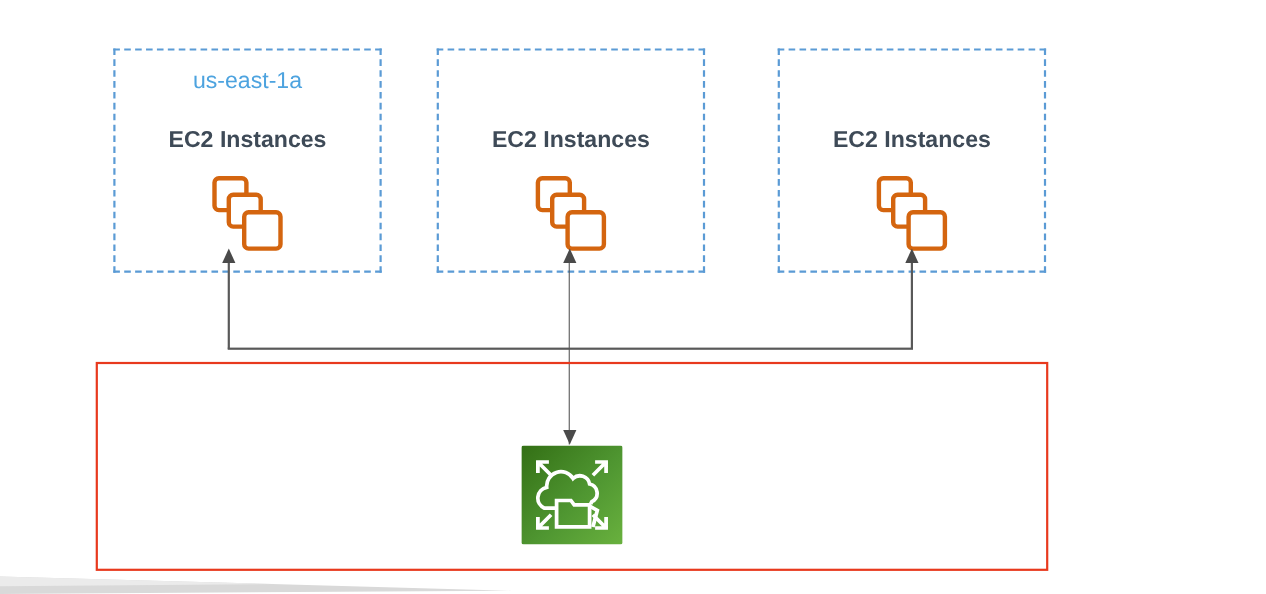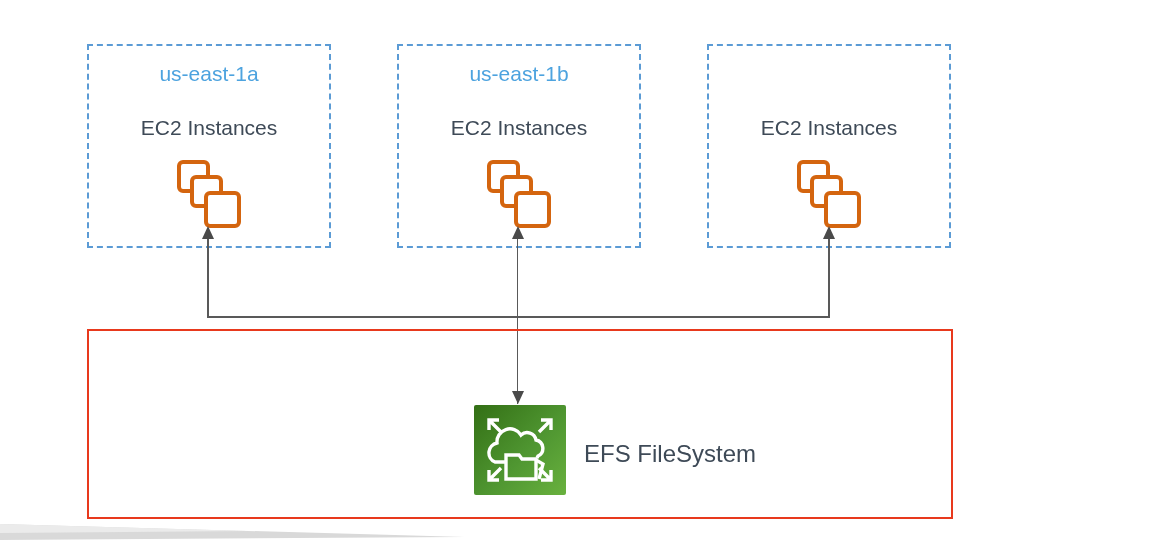--- a/index.html
+++ b/index.html
@@ -8,30 +8,30 @@
   .canvas {
     position:relative; width:1151px; height:540px;
     background:#ffffff; overflow:hidden;
   }
 
   
   .az-box {
     position:absolute; top:44px; width:244px; height:204px;
     border:2px dashed #5b9bd5; background:transparent;
   }
-  .az-box.az1 { left:87px; }
+  .az-box.az1 { left:103px; }
   .az-box.az2 { left:397px; }
   .az-box.az3 { left:707px; }
   .az-title {
     position:absolute; top:16px; left:0; width:100%;
     text-align:center; font-size:21px; color:#4da3df;
   }
   .az-label {
     position:absolute; top:70px; left:0; width:100%;
-    text-align:center; font-size:21px; color:#3e4a57;
+    text-align:center; font-size:21px; color:#3e4a57;font-weight:bold;
   }
 
   
   .ec2-icon {
     position:absolute; top:114px; left:50%; margin-left:-32px;
     width:64px; height:68px;
   }
   .ec2-sq {
     position:absolute; background:#ffffff;
     border:4px solid #d4650f; border-radius:6px;
@@ -85,21 +85,20 @@
     <div class="az-title">us-east-1a</div>
     <div class="az-label">EC2 Instances</div>
     <div class="ec2-icon">
       <div class="ec2-sq s1"></div>
       <div class="ec2-sq s2"></div>
       <div class="ec2-sq s3"></div>
     </div>
   </div>
 
   <div class="az-box az2">
-    <div class="az-title">us-east-1b</div>
     <div class="az-label">EC2 Instances</div>
     <div class="ec2-icon">
       <div class="ec2-sq s1"></div>
       <div class="ec2-sq s2"></div>
       <div class="ec2-sq s3"></div>
     </div>
   </div>
 
   <div class="az-box az3">
     <div class="az-label">EC2 Instances</div>
@@ -138,20 +137,19 @@
         <path d="M27 63 L15 75 M15 65 L15 75 L25 75"></path>
         <path d="M65 63 L77 75 M77 65 L77 75 L67 75"></path>
 
         <path d="M33 57 H21 a10 10 0 0 1 2 -19 a13 13 0 0 1 24 -8 a9 9 0 0 1 15 5 a8.5 8.5 0 0 1 2 16 L63 53"></path>
 
         <path d="M32 74 V50 h13 l3 4 h14 v20 Z" fill="url(#efsg)"></path>
         <path d="M62 55 l7 4 -4 15"></path>
       </g>
     </svg>
   </div>
-  <div class="efs-label">EFS FileSystem</div>
 
   <svg class="corner-wedge" width="480" height="20" viewBox="0 0 480 20" xmlns="http://www.w3.org/2000/svg">
     <polygon points="0,4 465,17 0,20" fill="#d9d9d9"></polygon>
     <polygon points="0,4 250,11 0,13" fill="#ebebeb"></polygon>
   </svg>
 
 </div>
 
 </body></html>

